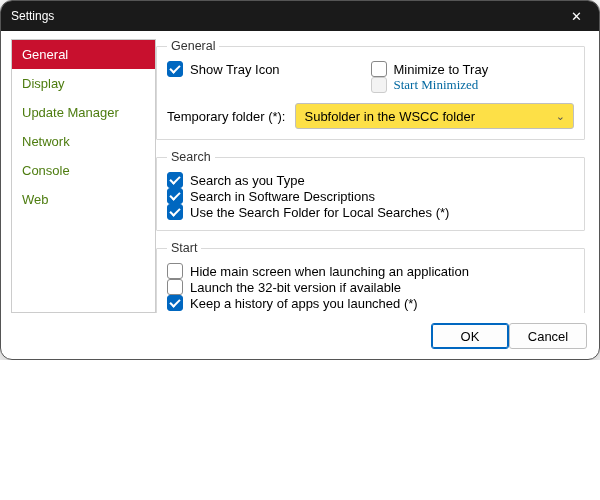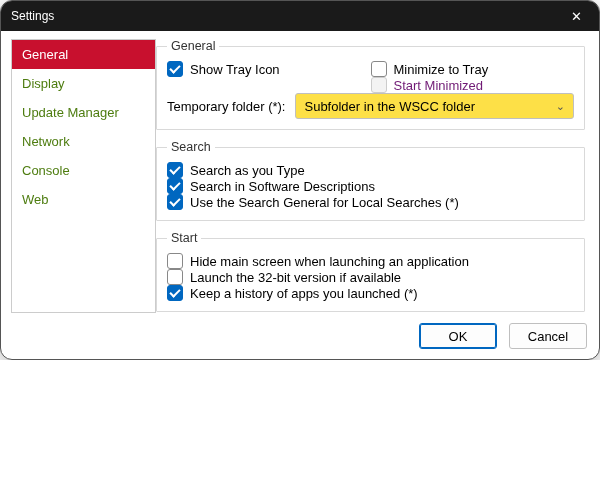--- a/index.html
+++ b/index.html
@@ -51,35 +51,35 @@
     border-radius: 3px; margin: 0 7px 0 0; position: relative; cursor: pointer;
     background: #fff; flex-shrink: 0;
   }
   .chk:checked { background: #0067c0; border-color: #0067c0; }
   .chk:checked::after {
     content: ""; position: absolute; left: 4px; top: 1px;
     width: 4px; height: 8px; border: solid #fff; border-width: 0 2px 2px 0;
     transform: rotate(45deg);
   }
   .chk:disabled { background: #f3f3f3; border-color: #ccc; }
-  .chk:disabled + span { color: #701a75; }
-  .field-row { display: flex; align-items: center; gap: 10px; }
+  .chk:disabled + span { color: #0369a1; font-family: Liberation Serif, serif; }
+  .field-row { display: flex; align-items: center; gap: 10px; margin-top: 10px; }
   .field-label { font-size: 13px; white-space: nowrap; }
   .select {
     flex: 1; height: 26px; border: 1px solid #bfbfbf; border-radius: 3px;
     background: #fde047; padding: 0 26px 0 8px; font-size: 13px; position: relative;
     display: flex; align-items: center; cursor: pointer;
   }
   .select .chev {
     position: absolute; right: 8px; top: 50%; transform: translateY(-50%);
     color: #555; font-size: 11px; pointer-events: none;
   }
   .footer {
     height: 46px; display: flex; align-items: center; justify-content: flex-end;
-    padding: 0 12px; gap: 12px;
+    padding: 0 12px; gap: 0;
   }
   .btn {
     min-width: 78px; height: 26px; border: 1px solid #bfbfbf; border-radius: 3px;
     background: #fdfdfd; font-size: 13px; cursor: pointer; padding: 0 14px;
   }
   .btn.primary { border-color: #0067c0; box-shadow: inset 0 0 0 1px #0067c0; }
 </style>
 </head>
 <body>
 
@@ -139,21 +139,21 @@
         <label class="row">
           <input type="checkbox" class="chk" checked="" style="">
           <span>Search as you Type</span>
         </label>
         <label class="row">
           <input type="checkbox" class="chk" checked="" style="">
           <span>Search in Software Descriptions</span>
         </label>
         <label class="row">
           <input type="checkbox" class="chk" checked="" style="">
-          <span>Use the Search General for Local Searches (*)</span>
+          <span>Use the Search Folder for Local Searches (*)</span>
         </label>
       </fieldset>
 
       <fieldset>
         <legend>Start</legend>
         <label class="row">
           <input type="checkbox" class="chk" style="">
           <span>Hide main screen when launching an application</span>
         </label>
         <label class="row">

